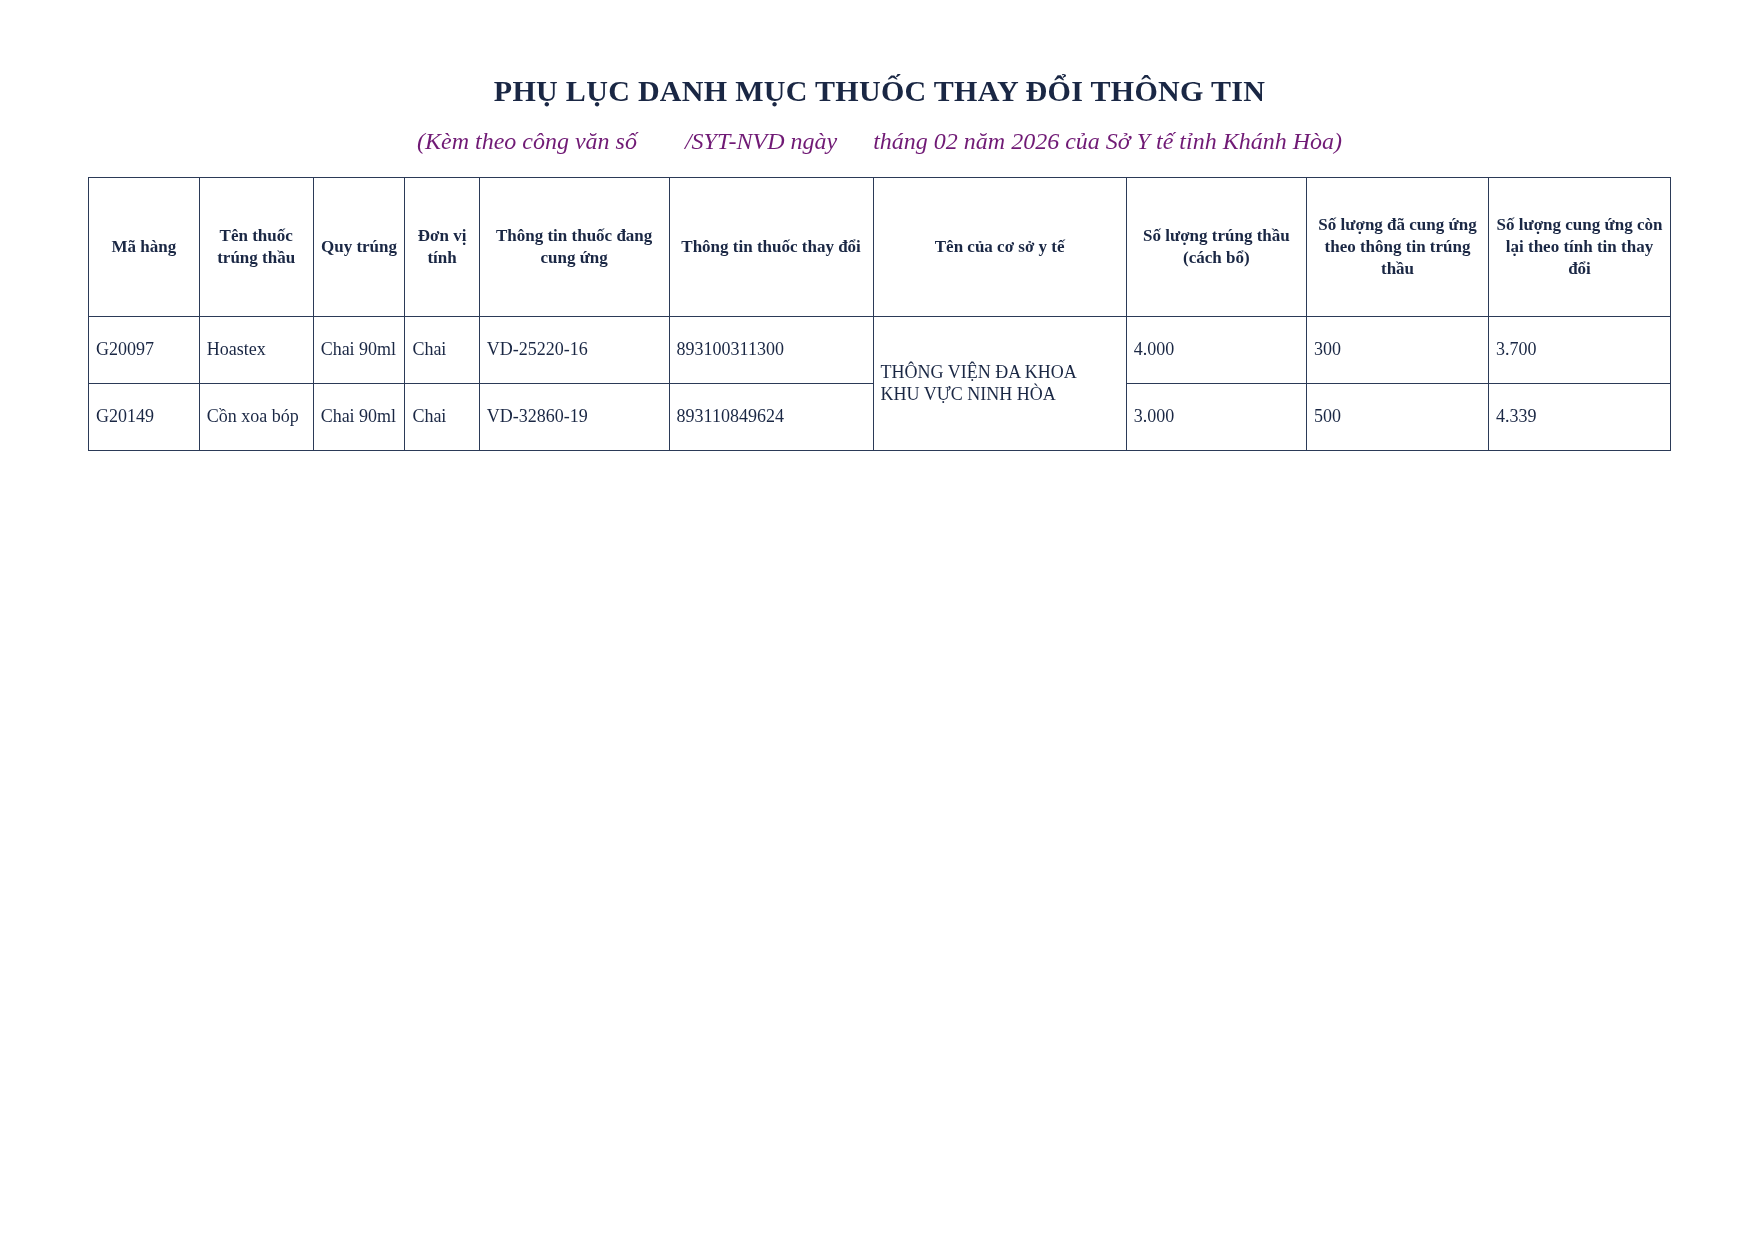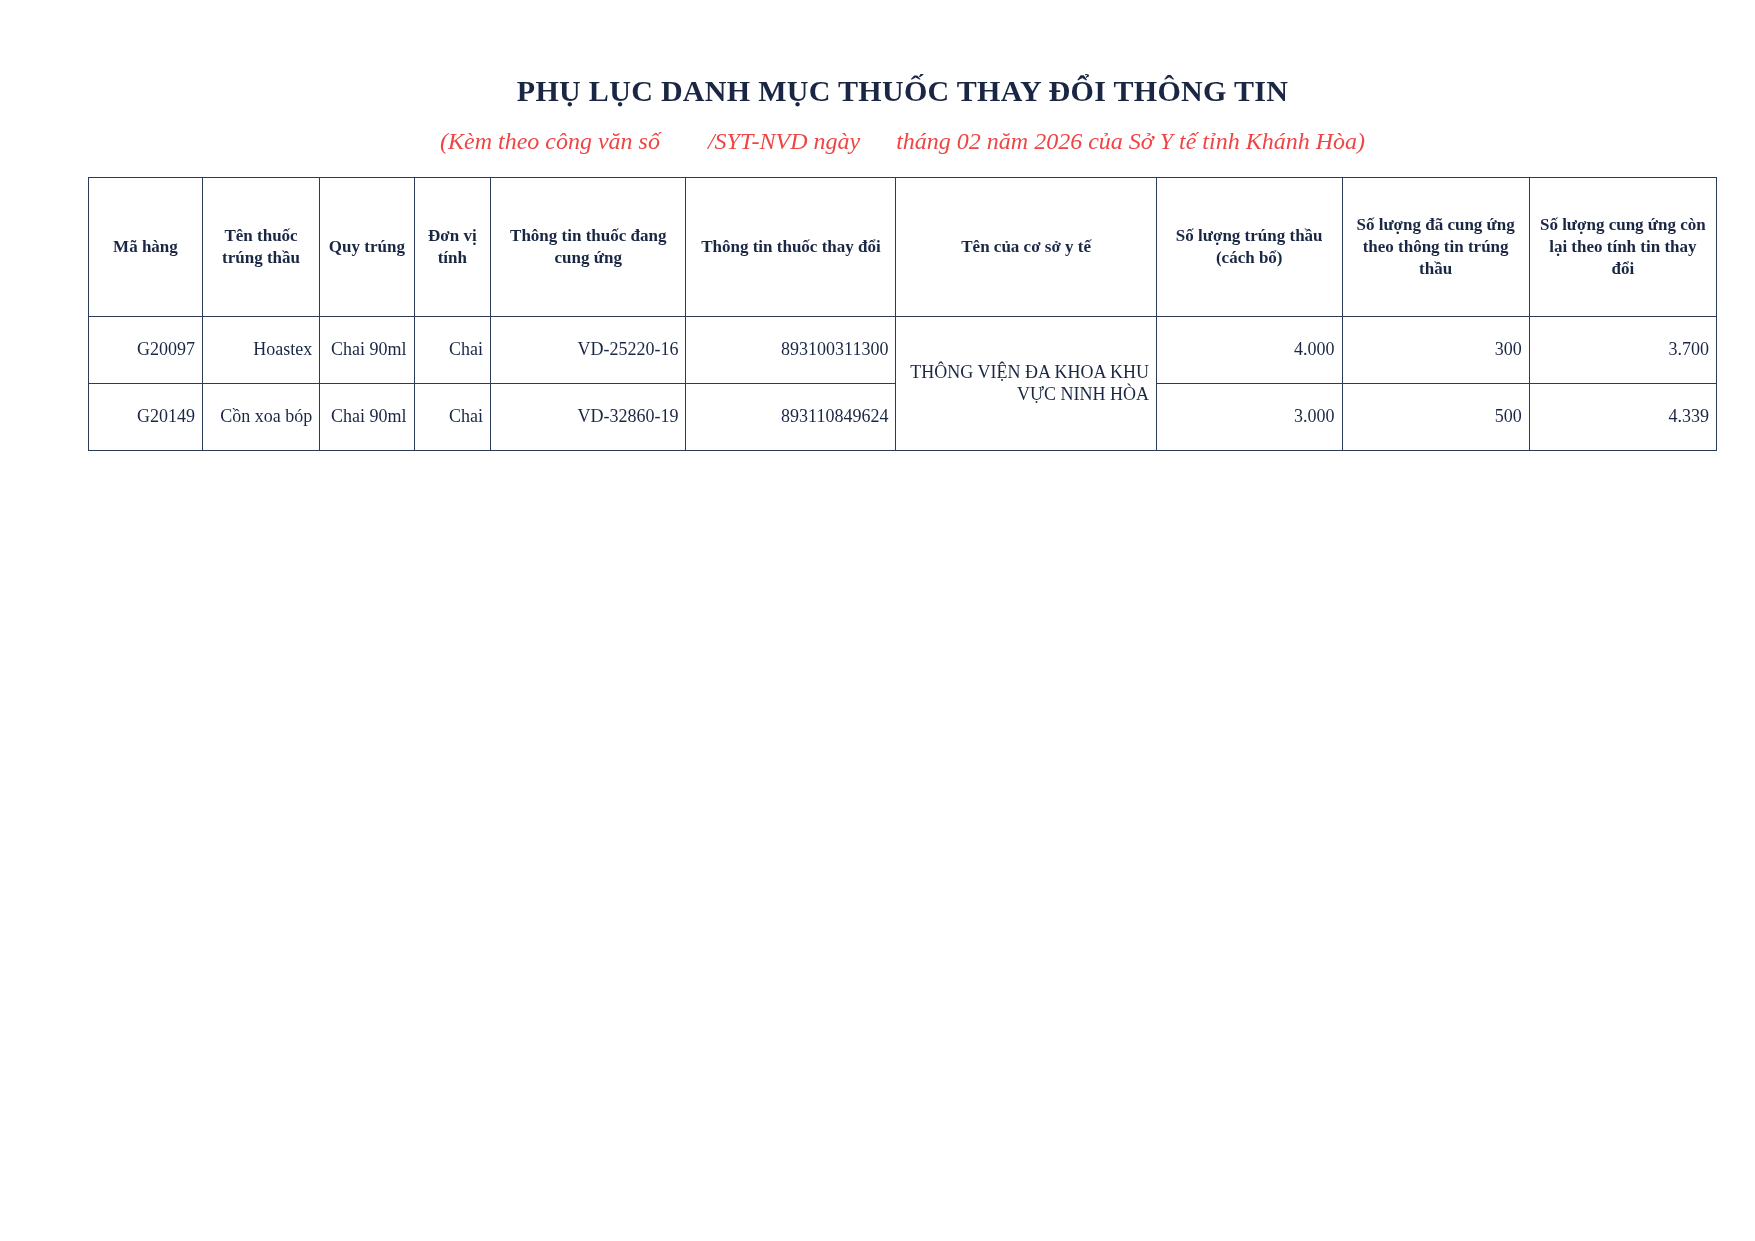--- a/index.html
+++ b/index.html
@@ -9,37 +9,37 @@
   }
   body {
     width: 1755px;
     height: 1241px;
     font-family: "Liberation Serif", "DejaVu Serif", serif;
     color: #1a2744;
     position: relative;
     overflow: hidden;
   }
   .page {
-    padding: 60px 38px 0 88px;
+    padding: 60px 84px 0 88px;
     box-sizing: border-box;
   }
   .doc-title {
     text-align: center;
     font-size: 30px;
     font-weight: bold;
     letter-spacing: 0.3px;
     color: #1a2744;
     margin: 12px 0 6px 0;
     line-height: 1.25;
   }
   .doc-subtitle {
     text-align: center;
     font-style: italic;
     font-size: 24px;
-    color: #ef4444;
+    color: #701a75;
     margin: 16px 0 20px 0;
     line-height: 1.3;
     white-space: pre;
   }
   table.main-table {
     border-collapse: collapse;
     width: 100%;
     table-layout: fixed;
   }
   table.main-table th,
@@ -51,21 +51,21 @@
   }
   table.main-table thead th {
     font-weight: bold;
     font-size: 17px;
     text-align: center;
     line-height: 1.3;
     height: 128px;
   }
   table.main-table tbody td {
     font-size: 18px;
-    text-align: right;
+    text-align: left;
     height: 56px;
     line-height: 1.25;
   }
   td.num {
     text-align: right;
     padding-right: 16px;
   }
   td.facility {
     text-align: left;
     font-size: 18px;

